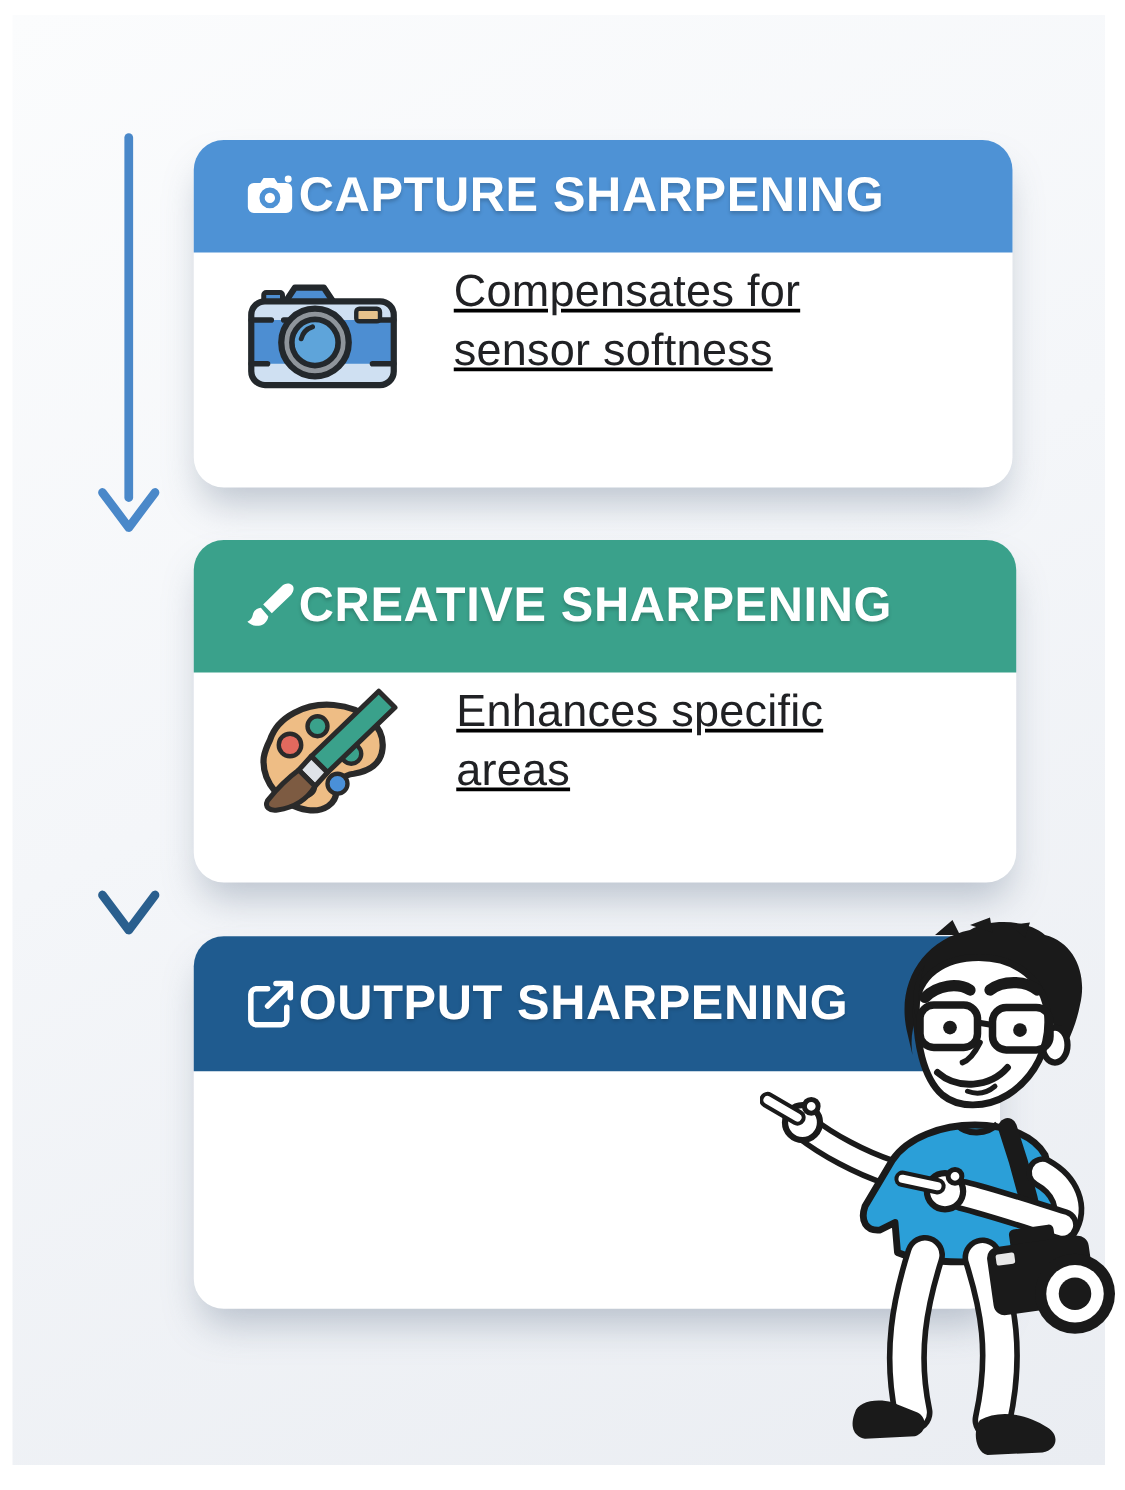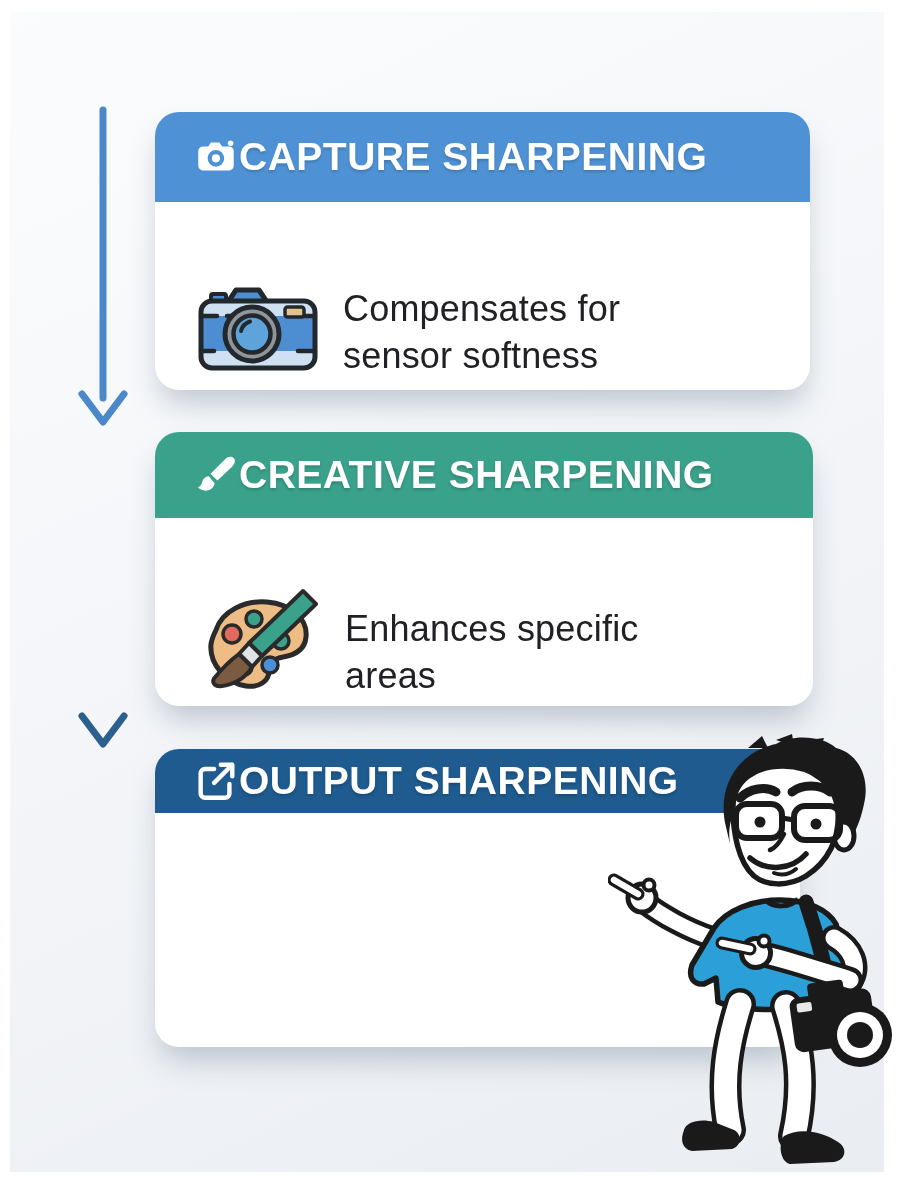--- a/index.html
+++ b/index.html
@@ -21,31 +21,32 @@
   }
   .card-capture  { top:100px; width:655px; height:278px; }
   .card-creative { top:420px; width:658px; height:274px; }
   .card-output   { top:737px; width:645px; height:298px; }
 
   .card-header {
     display:flex; align-items:center; 
     height:90px; padding:0 28px 0 38px;
     border-radius:24px 24px 0 0;
   }
-  .card-creative .card-header { height:86px; }
-  .card-output   .card-header { height:64px; }
+  .card-creative .card-header { height:106px; }
+  .card-output   .card-header { height:108px; }
   .header-icon { width:46px; height:46px; flex:0 0 auto; display:block; }
   .card-title {
     color:#ffffff; font-weight:bold; font-size:39px; letter-spacing:.5px;
     text-shadow:0 2px 3px rgba(0,0,0,.18); white-space:nowrap;
   }
 
   .card-body {
-    display:flex; align-items:flex-end; gap:18px;
+    display:flex; align-items:flex-start; gap:38px;
     padding:8px 20px 10px 36px;
+    text-decoration:underline;
   }
   .card-capture  .card-body { height:188px; }
   .card-creative .card-body { height:192px; }
   .card-output   .card-body { height:200px; }
   .illustration { flex:0 0 auto; display:block; }
   .card-description {
     font-size:36px; line-height:1.3; color:#202124; font-weight:500;
     white-space:pre-line; letter-spacing:.2px;
   }
 

